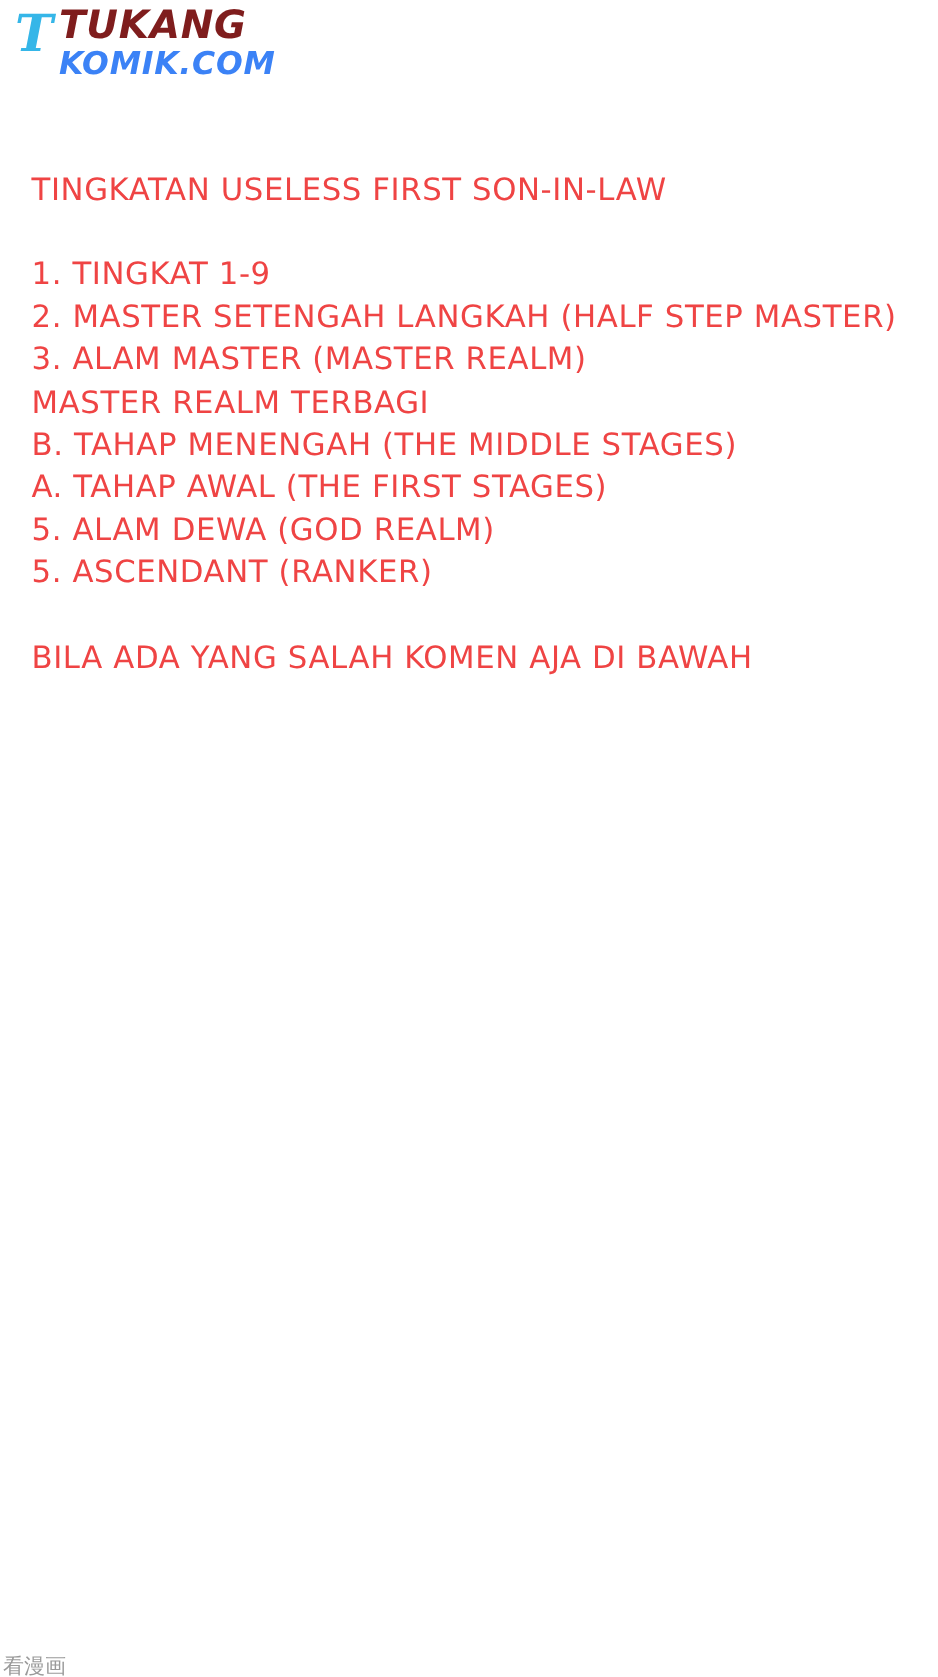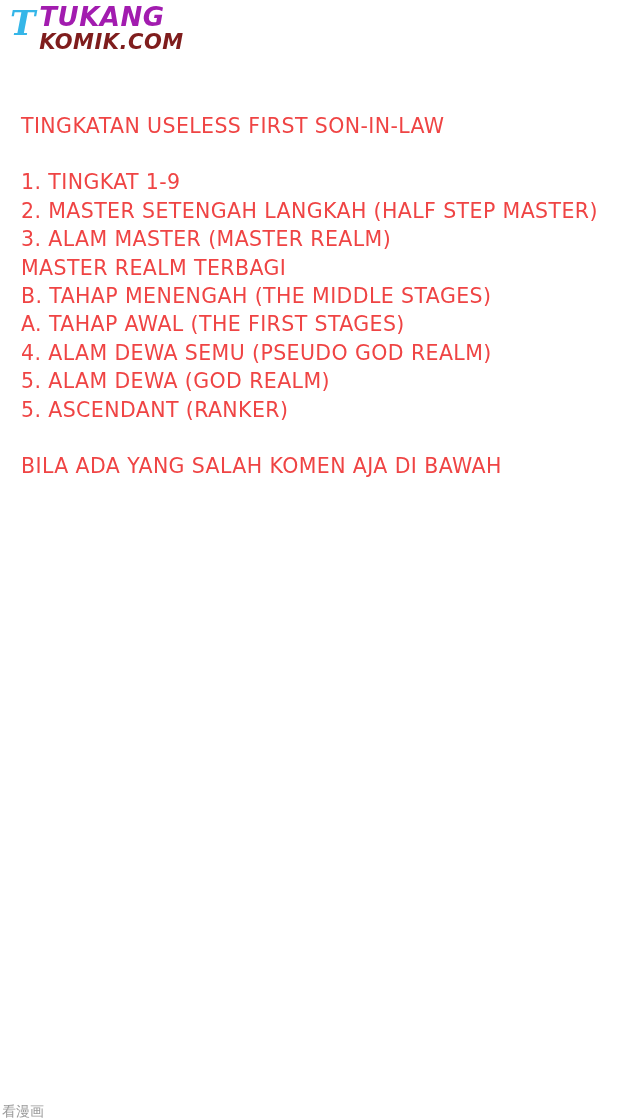--- a/index.html
+++ b/index.html
@@ -44,30 +44,30 @@
     display: flex;
     flex-direction: column;
     line-height: 1;
   }
   .logo-top {
     font-family: "DejaVu Sans", sans-serif;
     font-weight: bold;
     font-style: italic;
     font-size: 26px;
     letter-spacing: 0.5px;
-    color: #a21caf;
+    color: #7f1d1d;
     line-height: 26px;
   }
   .logo-bottom {
     font-family: "DejaVu Sans", sans-serif;
     font-weight: bold;
     font-style: italic;
     font-size: 21px;
     letter-spacing: 0.5px;
-    color: #7f1d1d;
+    color: #3b82f6;
     line-height: 23px;
     margin-top: 1px;
   }
 
   
   .content {
     position: absolute;
     top: 112px;
     left: 21px;
     right: 12px;
@@ -112,21 +112,20 @@
 
   <div class="content">
     <div class="line">TINGKATAN USELESS FIRST SON-IN-LAW</div>
     <div class="spacer"></div>
     <div class="line">1. TINGKAT 1-9</div>
     <div class="line">2. MASTER SETENGAH LANGKAH (HALF STEP MASTER)</div>
     <div class="line">3. ALAM MASTER (MASTER REALM)</div>
     <div class="line">MASTER REALM TERBAGI</div>
     <div class="line">B. TAHAP MENENGAH (THE MIDDLE STAGES)</div>
     <div class="line">A. TAHAP AWAL (THE FIRST STAGES)</div>
-    <div class="line">4. ALAM DEWA SEMU (PSEUDO GOD REALM)</div>
     <div class="line">5. ALAM DEWA (GOD REALM)</div>
     <div class="line">5. ASCENDANT (RANKER)</div>
     <div class="spacer"></div>
     <div class="line">BILA ADA YANG SALAH KOMEN AJA DI BAWAH</div>
   </div>
 
   <div class="corner-mark">看漫画</div>
 
 </div>
 

